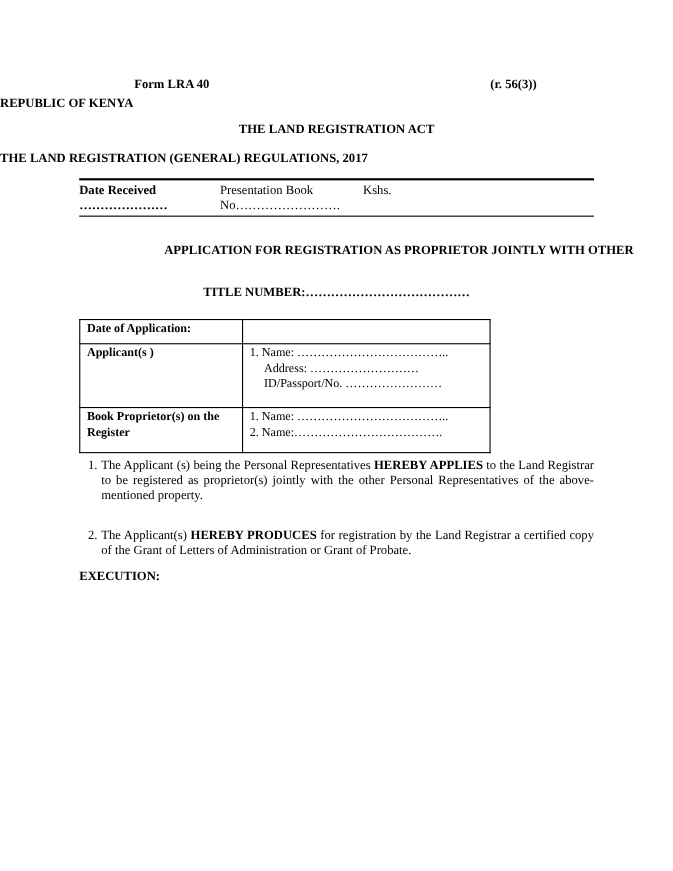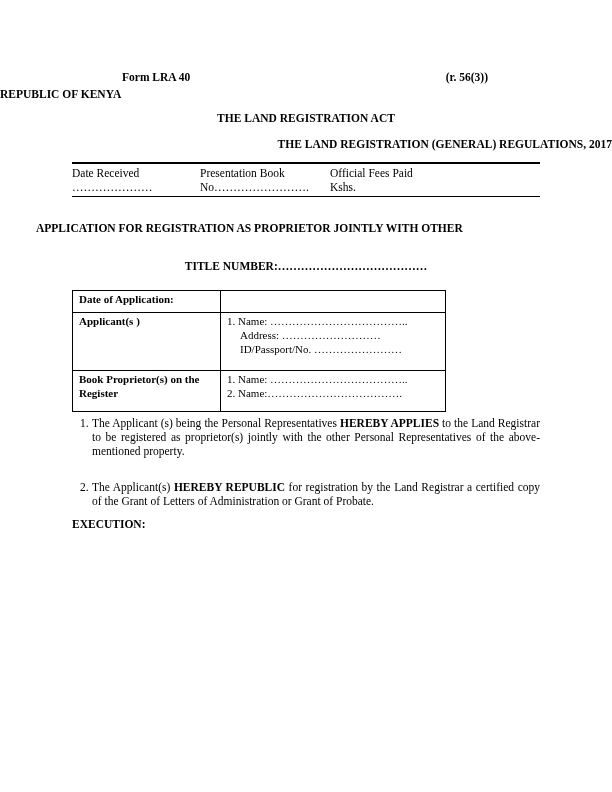--- a/index.html
+++ b/index.html
@@ -17,39 +17,39 @@
 
   .header-row {
     position: absolute;
     top: 70px; left: 122px; right: 124px;
     display: flex;
     justify-content: space-between;
     font-weight: bold;
   }
   .republic   { position: absolute; top: 87px;  left: 0; width: 612px; text-align: left; font-weight: bold; }
   .act        { position: absolute; top: 111px; left: 0; width: 612px; text-align: center; font-weight: bold; }
-  .regs       { position: absolute; top: 137px; left: 0; width: 612px; text-align: right; font-weight: bold; }
+  .regs       { position: absolute; top: 137px; left: 0; width: 612px; text-align: left; font-weight: bold; }
 
   .fee-table {
     position: absolute;
     top: 162px; left: 72px; width: 468px;
     border-top: 2px solid #000;
     border-bottom: 1.5px solid #000;
     display: flex;
     padding: 2px 0 2px 0;
     box-sizing: border-box;
   }
-  .fee-col-1 { width: 128px; }
+  .fee-col-1 { width: 128px; font-weight: bold; }
   .fee-col-2 { width: 130px; }
   .fee-col-3 { flex: 1; }
 
   .app-title {
     position: absolute;
     top: 221px; left: 36px; width: 540px;
-    text-align: left;
+    text-align: right;
     font-weight: bold;
     line-height: 14.5px;
   }
   .title-number {
     position: absolute;
     top: 259px; left: 0; width: 612px;
     text-align: center;
     font-weight: bold;
   }
 
@@ -108,21 +108,20 @@
   <div class="fee-table">
     <div class="fee-col-1">
       <div>Date Received</div>
       <div class="dotted-line">…………………</div>
     </div>
     <div class="fee-col-2">
       <div>Presentation Book</div>
       <div class="dotted-line">No…………………….</div>
     </div>
     <div class="fee-col-3">
-      <div>Official Fees Paid</div>
       <div>Kshs.</div>
     </div>
   </div>
 
   <div class="app-title">
     <div>APPLICATION FOR REGISTRATION AS PROPRIETOR JOINTLY WITH OTHER</div>
   </div>
 
   <div class="title-number">TITLE NUMBER:…………………………………</div>
 
@@ -154,19 +153,19 @@
   </tbody>
     </table>
 
   <div class="clauses">
     <div class="clause">
       <span class="clause-num">1.</span>
       <span class="clause-text"><span>The Applicant (s) being the Personal Representatives </span><b>HEREBY APPLIES</b><span> to the Land Registrar to be registered as proprietor(s) jointly with the other Personal Representatives of the above-mentioned property.</span></span>
     </div>
     <div class="clause">
       <span class="clause-num">2.</span>
-      <span class="clause-text"><span>The Applicant(s) </span><b>HEREBY REPUBLIC</b><span> for registration by the Land Registrar a certified copy of the Grant of Letters of Administration or Grant of Probate.</span></span>
+      <span class="clause-text"><span>The Applicant(s) </span><b>HEREBY PRODUCES</b><span> for registration by the Land Registrar a certified copy of the Grant of Letters of Administration or Grant of Probate.</span></span>
     </div>
   </div>
 
   <div class="execution">EXECUTION:</div>
 
 </div>
 
 </body></html>

